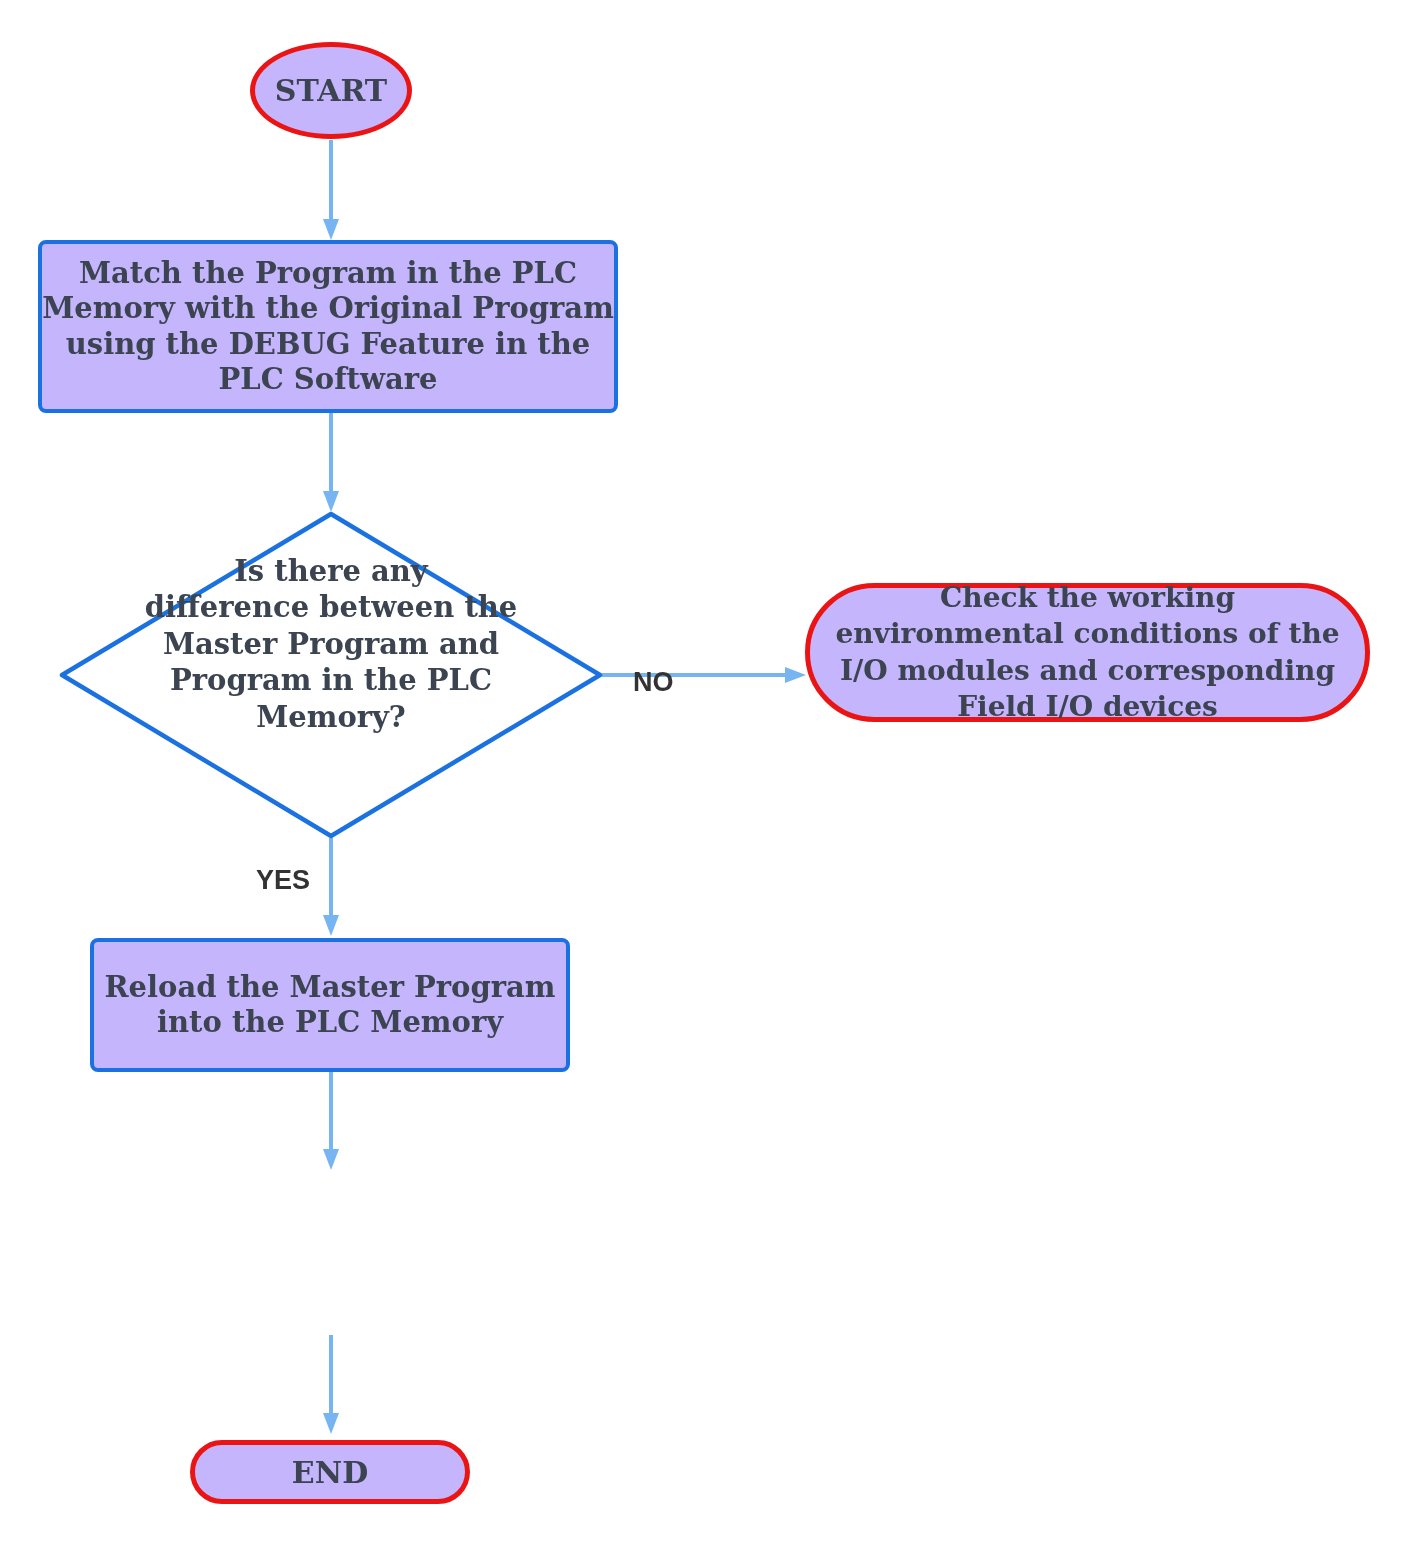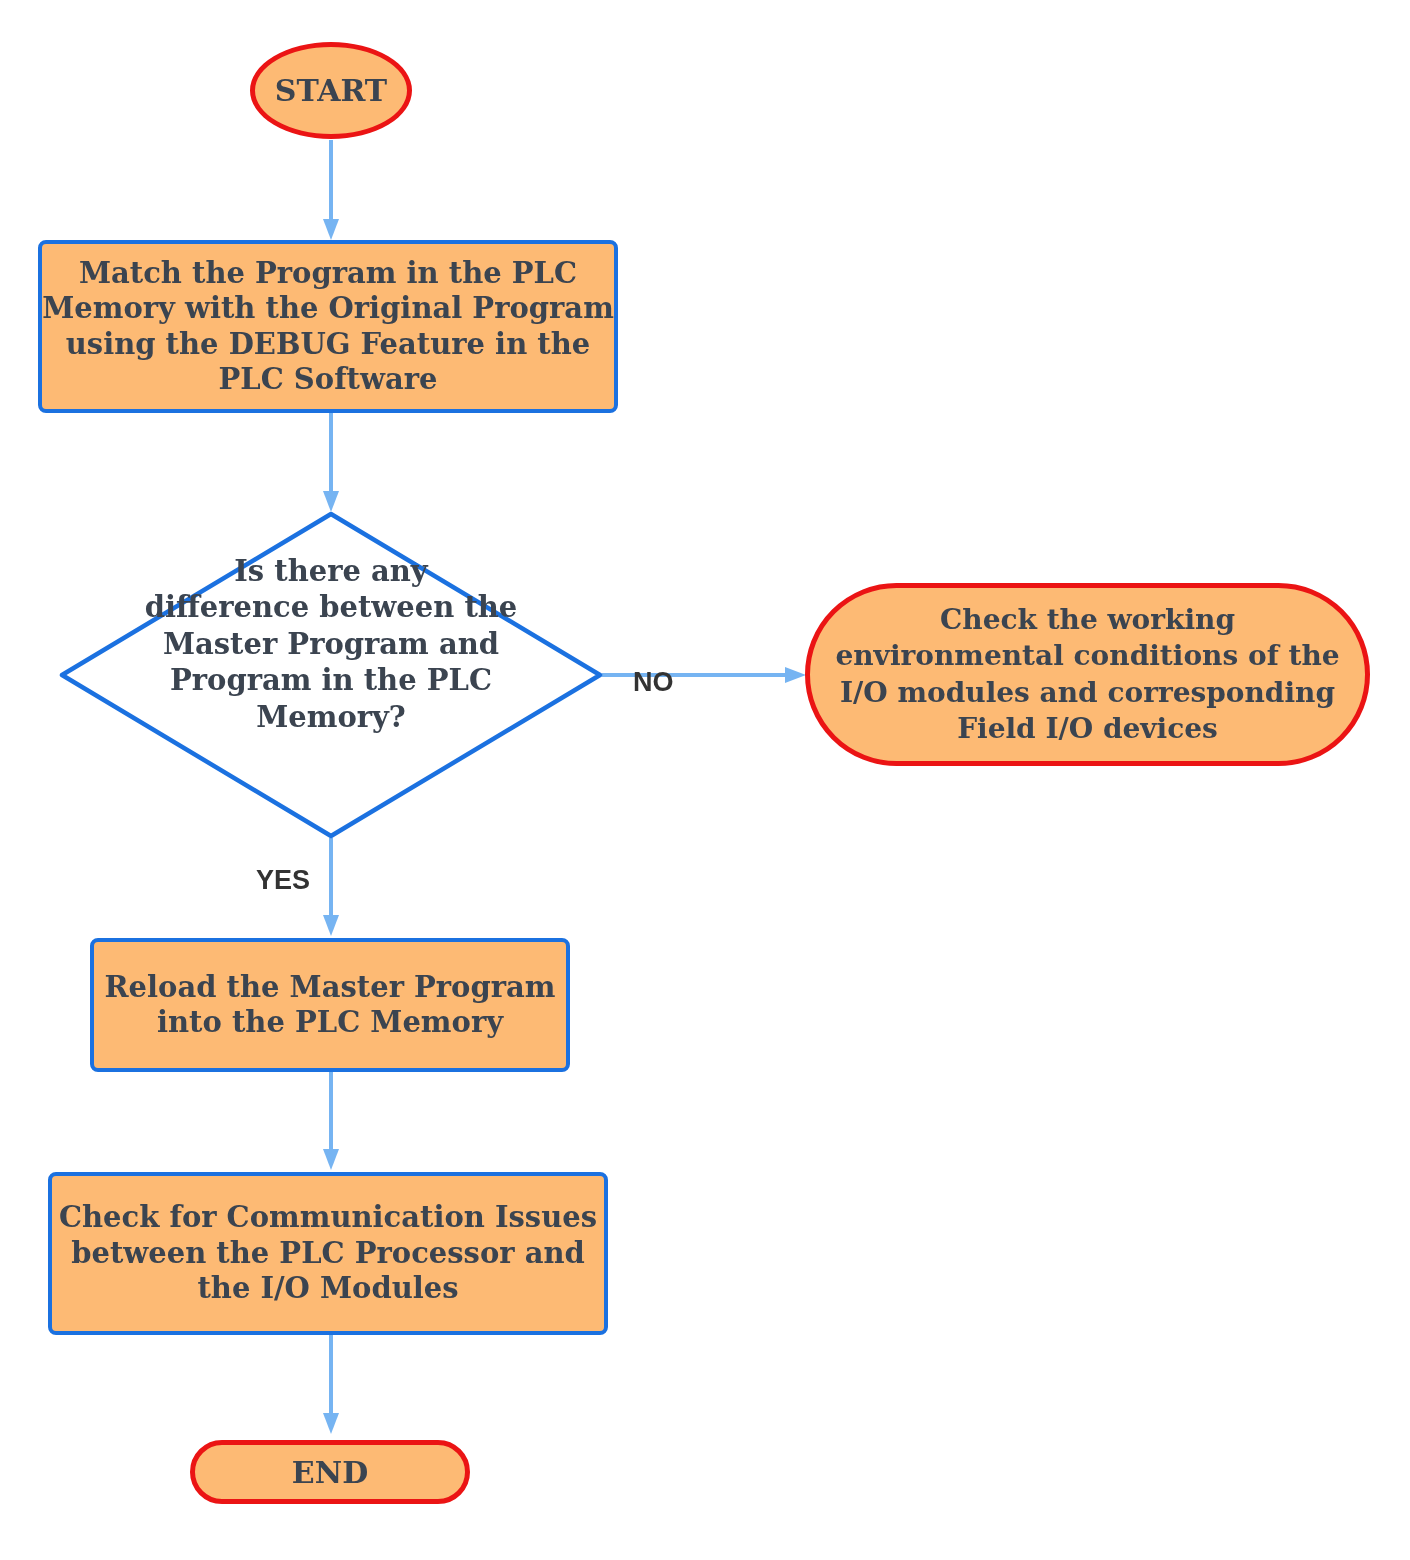--- a/index.html
+++ b/index.html
@@ -18,34 +18,34 @@
   }
   svg.edges{position:absolute;left:0;top:0;width:1410px;height:1560px;}
   .edge-line{stroke:var(--arrow-blue);stroke-width:4;fill:none;}
   .edge-head{fill:var(--arrow-blue);stroke:none;}
   .diamond-shape{fill:#ffffff;stroke:var(--node-blue);stroke-width:4.5;stroke-linejoin:round;}
 
   .node{
     position:absolute;box-sizing:border-box;
     display:flex;align-items:center;justify-content:center;
     text-align:center;color:var(--text-dark);font-weight:700;
-    white-space:pre-line;background:#fdba74;
+    white-space:pre-line;background:#c4b5fd;
   }
   .proc{border:4px solid var(--node-blue);border-radius:8px;font-size:29px;line-height:1.22;}
   .terminal{border:5px solid var(--terminal-red);}
 
   #node-start{left:250px;top:42px;width:162px;height:97px;border-radius:50%;font-size:30px;}
   #node-step1{left:38px;top:240px;width:580px;height:173px;}
   #diamond-label{
     position:absolute;left:81px;top:551px;width:500px;height:186px;
     display:flex;align-items:center;justify-content:center;text-align:center;
     color:var(--text-dark);font-weight:700;font-size:29px;line-height:1.26;
     white-space:pre-line;background:transparent;
   }
-  #node-no-action{left:805px;top:583px;width:565px;height:183px;border-radius:94px;font-size:28px;line-height:1.3;}
+  #node-no-action{left:805px;top:583px;width:565px;height:139px;border-radius:94px;font-size:28px;line-height:1.3;}
   #node-step2{left:90px;top:938px;width:480px;height:134px;}
   #node-step3{left:48px;top:1172px;width:560px;height:163px;}
   #node-end{left:190px;top:1440px;width:280px;height:64px;border-radius:42px;font-size:30px;}
 
   .edge-label{
     position:absolute;font-family:"Liberation Sans","DejaVu Sans",sans-serif;
     font-weight:700;font-size:27px;color:var(--edge-label);background:transparent;margin-top:37px;
   }
   #label-no{left:633px;top:630px;}
   #label-yes{left:256px;top:828px;}
@@ -96,19 +96,16 @@
   <div id="node-no-action" class="node terminal">Check the working
 environmental conditions of the
 I/O modules and corresponding
 Field I/O devices</div>
 
   <div id="label-yes" class="edge-label">YES</div>
 
   <div id="node-step2" class="node proc">Reload the Master Program
 into the PLC Memory</div>
 
-  <div id="node-step3" class="node proc">Check for Communication Issues
-between the PLC Processor and
-the I/O Modules</div>
 
   <div id="node-end" class="node terminal">END</div>
 
 </div>
 
 </body></html>

